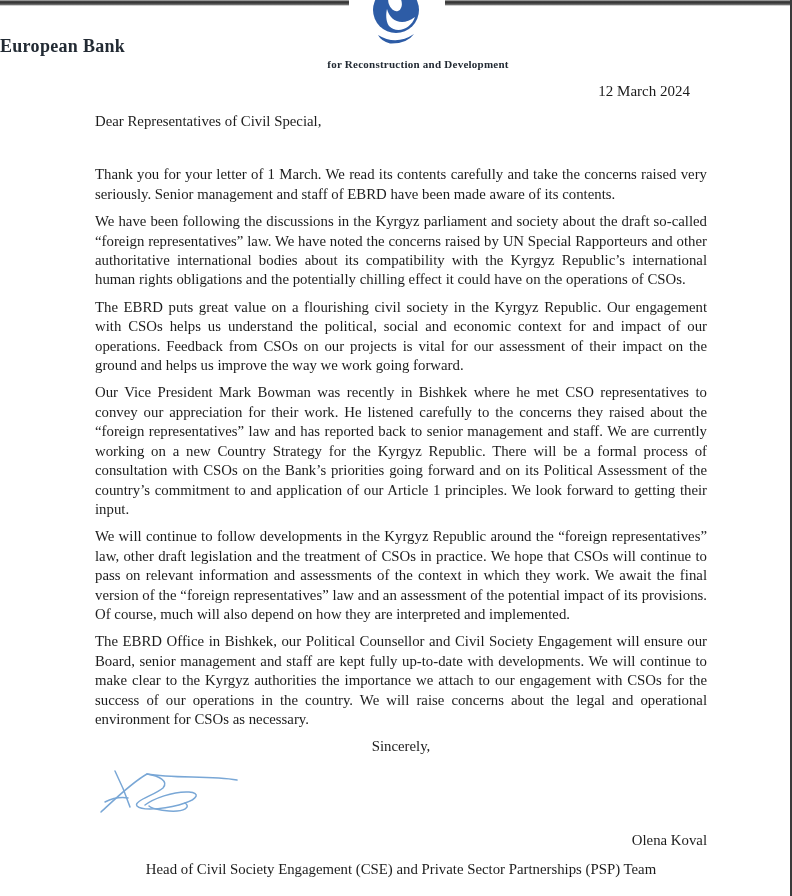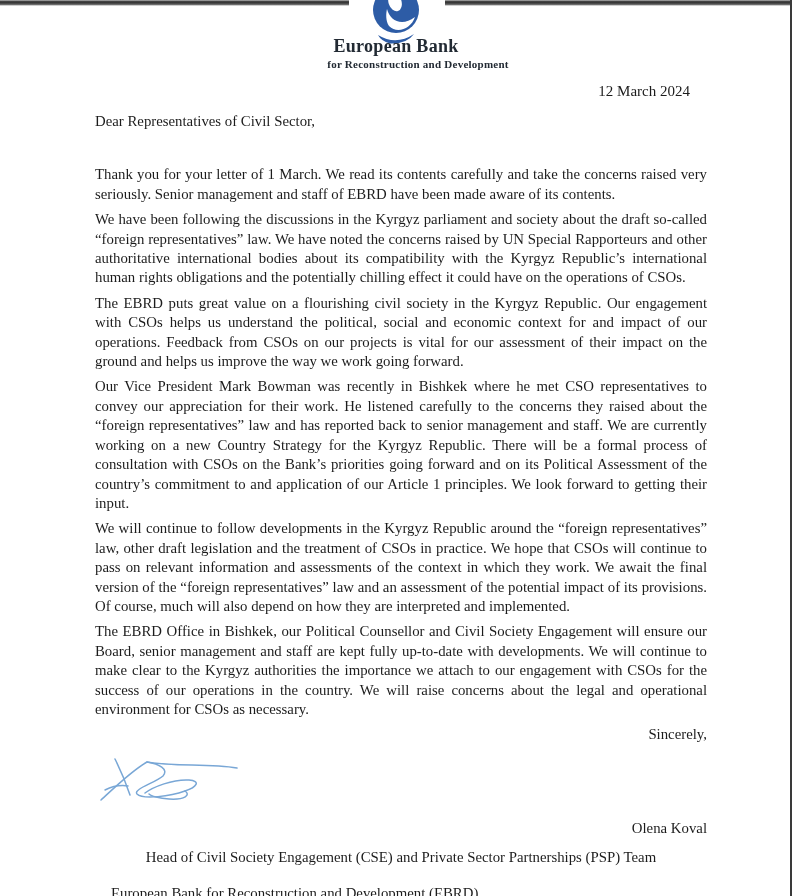--- a/index.html
+++ b/index.html
@@ -22,39 +22,39 @@
   }
   .logo-wrap {
     position: absolute; left: 349px; top: 0; width: 96px; height: 46px;
     background: #ffffff;
   }
   .logo-ball {
     position: absolute; left: 21px; top: -13px; width: 52px; height: 58px;
   }
   .bank-name {
     position: absolute; top: 36px; left: 0; width: 792px;
-    text-align: center; font-weight: bold; font-size: 18px;
+    font-weight: bold; font-size: 18px;
     letter-spacing: 0.3px; color: #222a33;
   }
   .bank-sub {
     position: absolute; top: 58px; left: 0; width: 776px;
     text-align: center; font-weight: bold; font-size: 11px;
     letter-spacing: 0.25px; color: #222a33; padding-left: 30px;
   }
   .date-line {
     position: absolute; top: 83px; right: 102px;
     font-size: 15px; color: #1c1c1c;
   }
   .content {
     position: absolute; left: 95px; top: 112px; width: 612px;
     font-size: 14.8px; line-height: 19.4px; text-align: justify;
   }
-  .content p { margin: 0 0 6px 0; }
+  .content p { margin: 8px 0 6px 0; }
   .salutation { margin: 0 0 34px 0 !important; text-align: left; }
-  .closing { text-align: right; }
+  .closing { text-align: center; }
   .signature-block { margin: 6px 0 0 2px; height: 52px; }
   .signer-name { margin: 16px 0 0 0 !important; text-align: right; }
   .signer-role { margin: 10px 0 0 0 !important; line-height: 19.8px; text-align: center; }
   .signer-org  { margin: 16px !important; line-height: 19.8px; text-align: left; }
 </style>
 </head>
 <body>
 
 <div class="page">
 
@@ -69,21 +69,21 @@
       <path d="M 8 48 Q 26 59 44 47 Q 37 57 20 56.5 Q 11 54 8 48 Z" fill="#2d5ca6"></path>
     </svg>
   </div>
 
   <div class="bank-name">European Bank</div>
   <div class="bank-sub">for Reconstruction and Development</div>
 
   <div class="date-line">12 March 2024</div>
 
   <div class="content">
-    <p class="salutation">Dear Representatives of Civil Sector,</p>
+    <p class="salutation">Dear Representatives of Civil Special,</p>
 
     <p class="para">Thank you for your letter of 1 March. We read its contents carefully and take the concerns raised very seriously. Senior management and staff of EBRD have been made aware of its contents.</p>
     <p class="para">We have been following the discussions in the Kyrgyz parliament and society about the draft so-called “foreign representatives” law. We have noted the concerns raised by UN Special Rapporteurs and other authoritative international bodies about its compatibility with the Kyrgyz Republic’s international human rights obligations and the potentially chilling effect it could have on the operations of CSOs.</p>
     <p class="para">The EBRD puts great value on a flourishing civil society in the Kyrgyz Republic. Our engagement with CSOs helps us understand the political, social and economic context for and impact of our operations. Feedback from CSOs on our projects is vital for our assessment of their impact on the ground and helps us improve the way we work going forward.</p>
     <p class="para">Our Vice President Mark Bowman was recently in Bishkek where he met CSO representatives to convey our appreciation for their work. He listened carefully to the concerns they raised about the “foreign representatives” law and has reported back to senior management and staff. We are currently working on a new Country Strategy for the Kyrgyz Republic. There will be a formal process of consultation with CSOs on the Bank’s priorities going forward and on its Political Assessment of the country’s commitment to and application of our Article 1 principles. We look forward to getting their input.</p>
     <p class="para">We will continue to follow developments in the Kyrgyz Republic around the “foreign representatives” law, other draft legislation and the treatment of CSOs in practice. We hope that CSOs will continue to pass on relevant information and assessments of the context in which they work. We await the final version of the “foreign representatives” law and an assessment of the potential impact of its provisions. Of course, much will also depend on how they are interpreted and implemented.</p>
     <p class="para">The EBRD Office in Bishkek, our Political Counsellor and Civil Society Engagement will ensure our Board, senior management and staff are kept fully up-to-date with developments. We will continue to make clear to the Kyrgyz authorities the importance we attach to our engagement with CSOs for the success of our operations in the country. We will raise concerns about the legal and operational environment for CSOs as necessary.</p>
 
     <p class="closing">Sincerely,</p>
 

